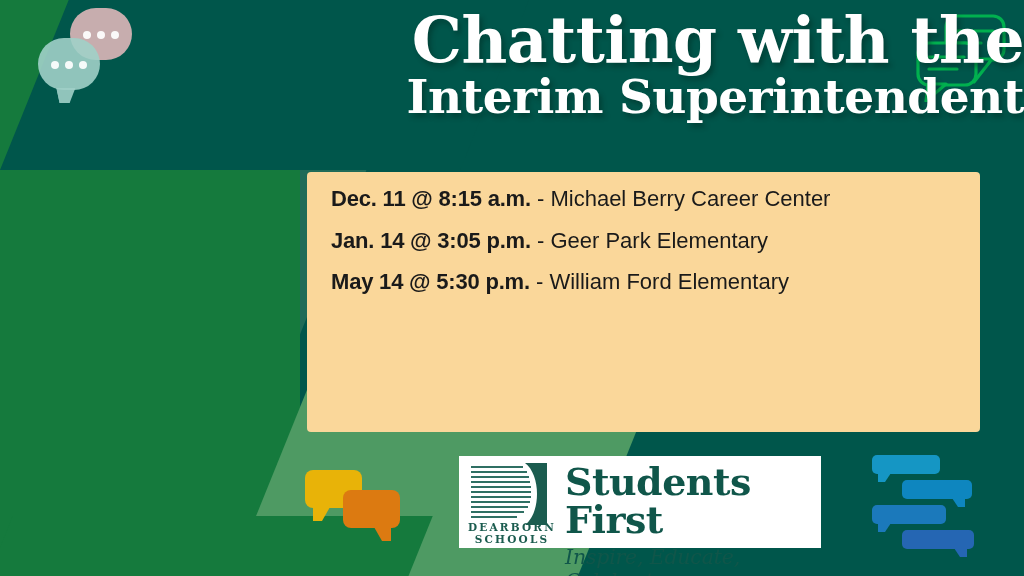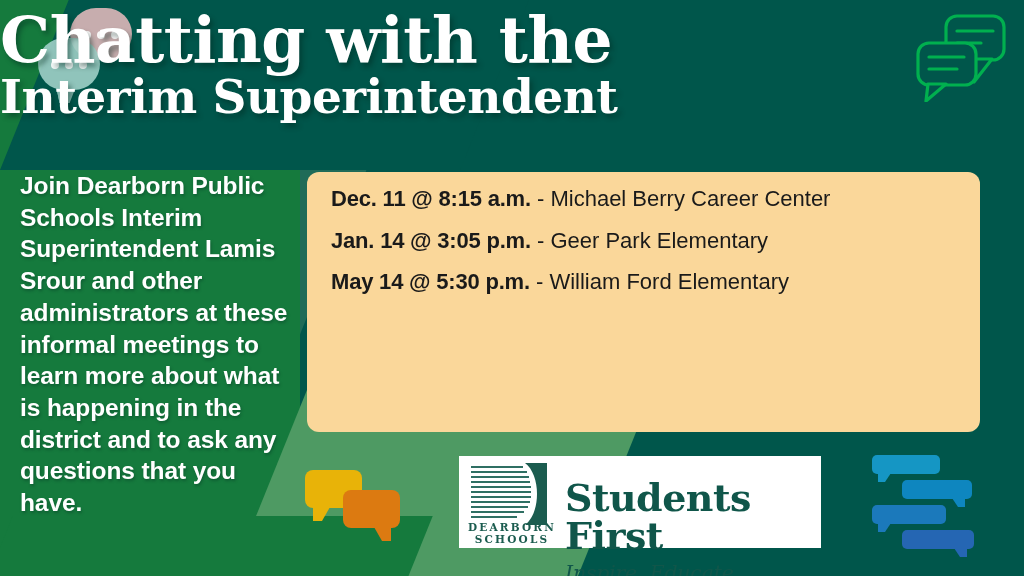--- a/index.html
+++ b/index.html
@@ -78,21 +78,21 @@
     right: 0; top: 0;
     width: 420px; height: 250px;
     background: #00564b;
   }
 
   
   .title-wrap {
     position: absolute;
     left: 0; top: 8px;
     width: 1024px;
-    text-align: left;
+    text-align: right;
     z-index: 6;
   }
   .title-line {
     font-family: "DejaVu Serif", "Liberation Serif", serif;
     font-weight: bold;
     color: #ffffff;
     font-size: 63px;
     line-height: 1.03;
     letter-spacing: -0.5px;
     text-shadow: 3px 4px 5px rgba(0, 40, 32, 0.45);
@@ -116,21 +116,21 @@
   }
 
   
   .card {
     position: absolute;
     left: 307px;
     top: 172px;
     width: 673px;
     height: 260px;
     background: #fad79a;
-    border-radius: 12px;
+    border-radius: 4px;
     z-index: 6;
     box-sizing: border-box;
     padding: 16px 8px 0 24px;
   }
   .sched-row {
     font-size: 22px;
     color: #1a1a1a;
     line-height: 1.0;
     margin-bottom: 19.5px;
     white-space: nowrap;
@@ -265,21 +265,20 @@
     font-size: 10.5px;
     font-weight: bold;
     letter-spacing: 2.2px;
     line-height: 1.15;
     text-align: center;
   }
   .logo-words {
     flex: 1;
     padding: 7px 6px 0 6px;
     box-sizing: border-box;
-    margin-top: 16px;
   }
   .logo-title {
     font-family: "DejaVu Serif", "Liberation Serif", serif;
     font-weight: bold;
     font-size: 38px;
     line-height: 1.0;
     color: #10564a;
     letter-spacing: -0.5px;
   }
   .logo-tagline {
@@ -343,21 +342,20 @@
     <span class="bbub b2"></span>
     <span class="bbub b3"></span>
     <span class="bbub b4"></span>
   </div>
 
   <div class="title-wrap">
     <div class="title-line l1">Chatting with the</div>
     <div class="title-line l2">Interim Superintendent</div>
   </div>
 
-  <div class="intro">Join Dearborn Public Schools Interim Superintendent Lamis Srour and other administrators at these informal meetings to learn more about what is happening in the district and to ask any questions that you have.</div>
 
   <div class="card">
     <div class="sched-row">
       <span class="sched-when">Dec. 11 @ 8:15 a.m.</span><span class="sched-dash"> - </span><span class="sched-where">Michael Berry Career Center</span>
     </div>
     <div class="sched-row">
       <span class="sched-when">Jan. 14 @ 3:05 p.m.</span><span class="sched-dash"> - </span><span class="sched-where">Geer Park Elementary</span>
     </div>
     <div class="sched-row">
       <span class="sched-when">May 14 @ 5:30 p.m.</span><span class="sched-dash"> - </span><span class="sched-where">William Ford Elementary</span>

